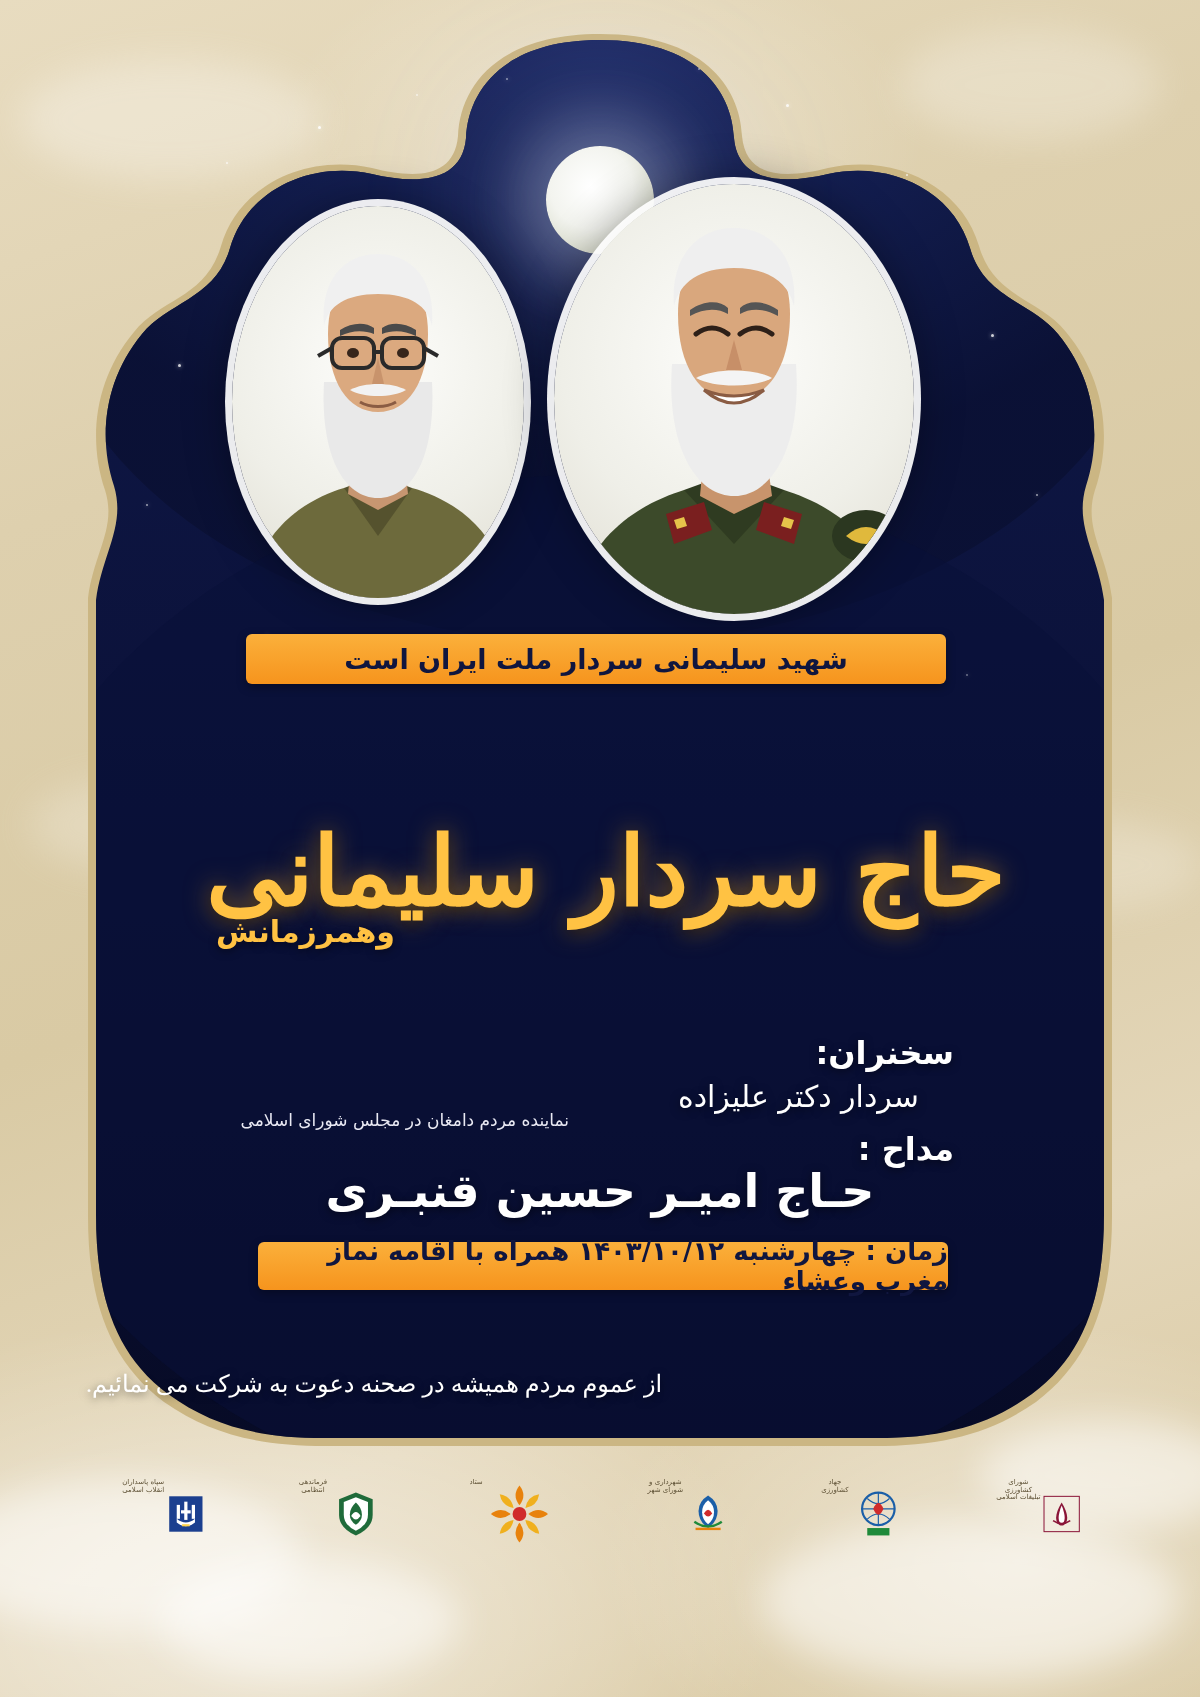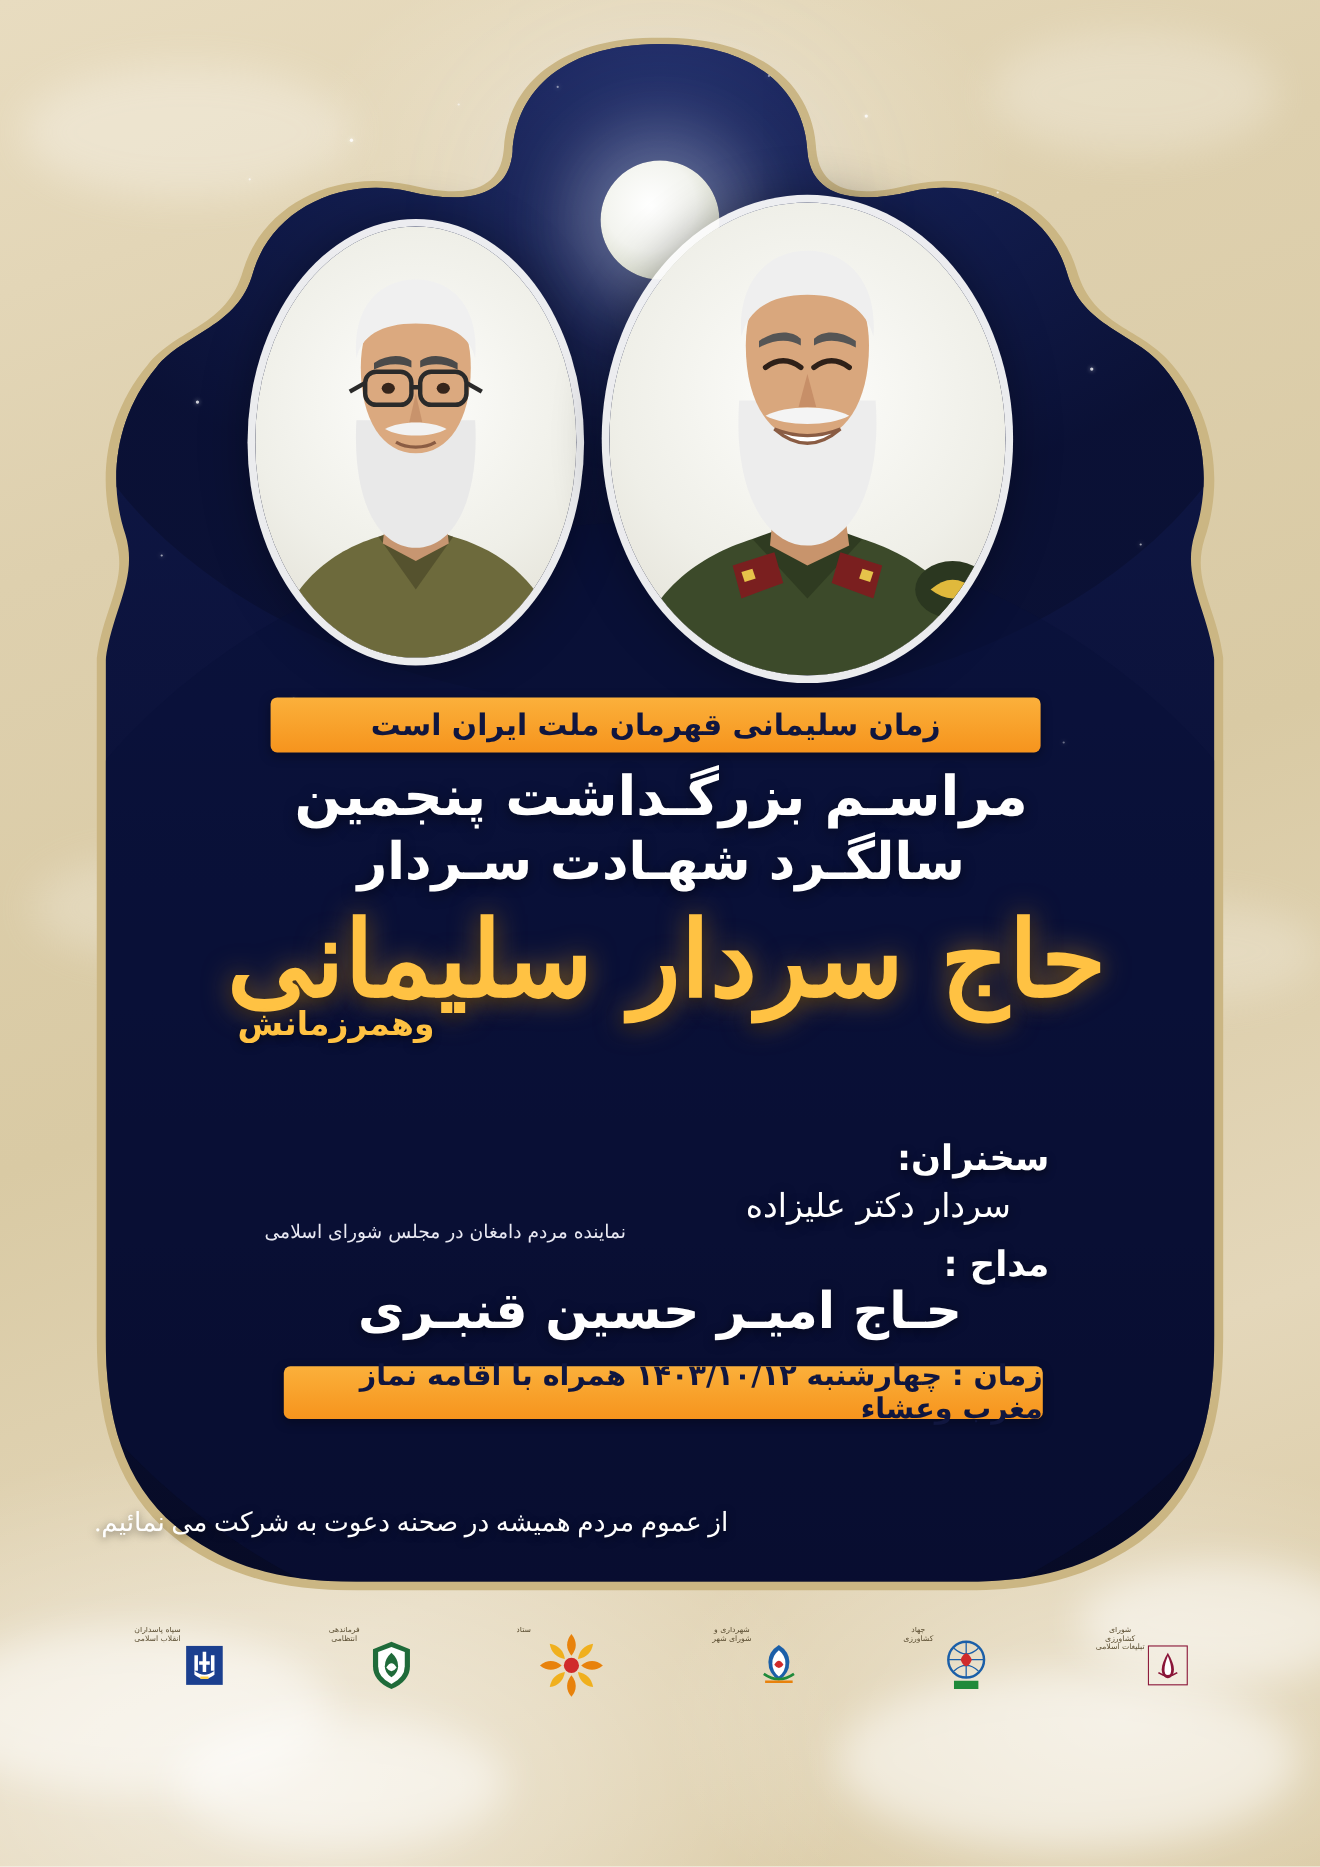--- a/index.html
+++ b/index.html
@@ -426,27 +426,23 @@
           <path d="M180,156 L172,186 L188,186 Z" fill="#bf855f" opacity=".7"></path>
 
           <path d="M150,206 q30,26 60,0 q-30,12 -60,0 Z" fill="#ffffff" stroke="#8a5c43" stroke-width="3"></path>
 
           <path d="M142,194 C160,184 200,184 218,194 C200,204 160,204 142,194 Z" fill="#f4f4f4"></path>
         </svg>
       </div>
     </div>
 
     <div class="ribbon">
-      <span>زمان سلیمانی قهرمان ملت ایران است</span>
-    </div>
-
-    <div class="headline">
-      <div class="l1">مراسـم بزرگـداشت  پنجمین</div>
-      <div class="l2">سالگـرد شهـادت سـردار</div>
-    </div>
+      <span>شهید سلیمانی سردار ملت ایران است</span>
+    </div>
+
 
     <div class="calligraphy">حاج سردار سلیمانی</div>
     <div class="calligraphy-sub">وهمرزمانش</div>
 
     <div class="label-right lbl-speakers">سخنران:</div>
     <div class="speaker-name">سردار دکتر علیزاده</div>
     <div class="speaker-role">نماینده مردم دامغان در مجلس شورای اسلامی</div>
 
     <div class="label-right lbl-eulogist">مداح :</div>
     <div class="eulogist-name">حـاج امیـر حسین قنبـری</div>

